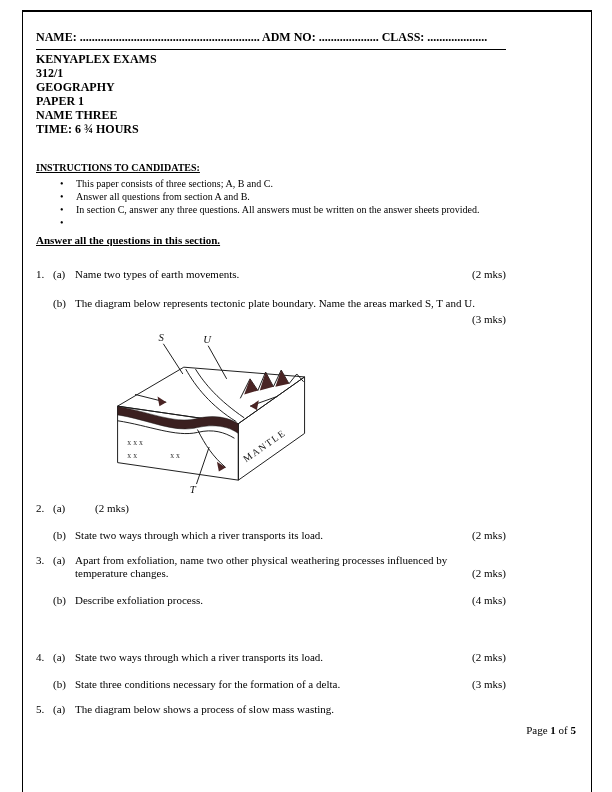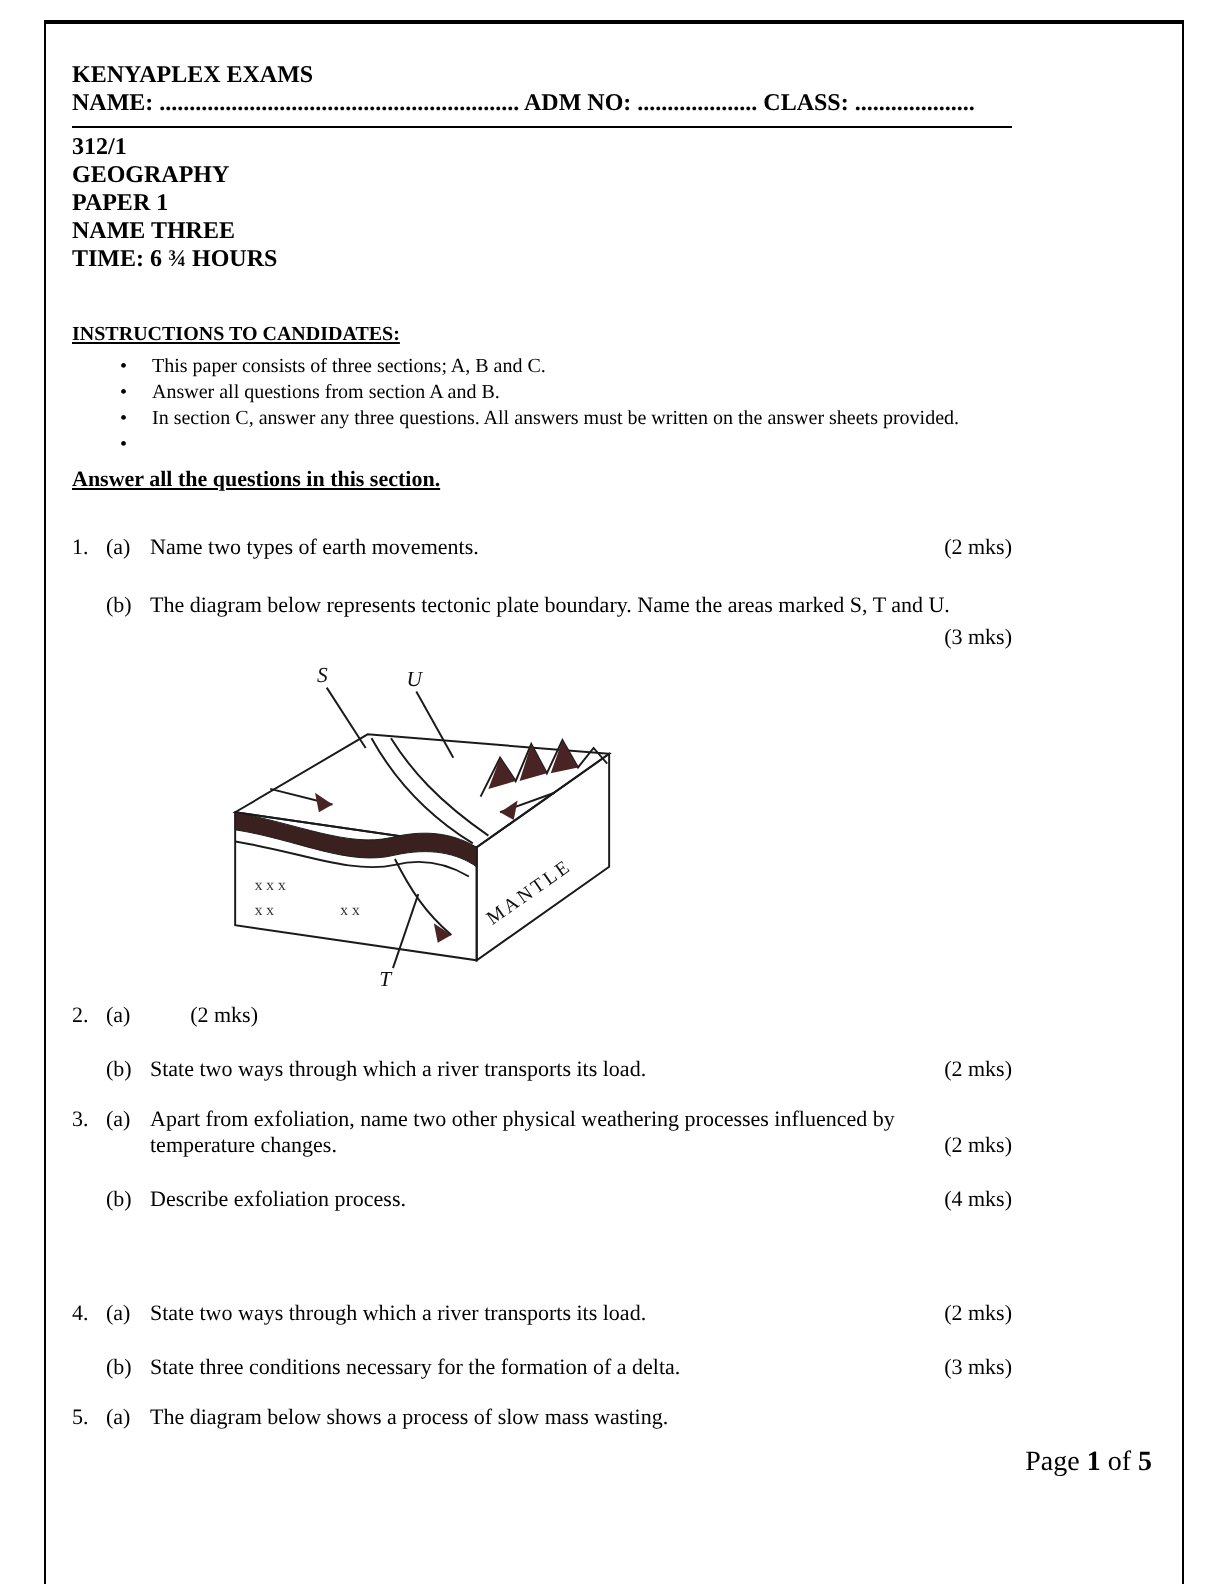--- a/index.html
+++ b/index.html
@@ -19,33 +19,33 @@
   .row { display:flex; width:470px; font-size:11px; line-height:13px; }
   .row.wide { width:540px; }
   .qnum  { width:17px; flex:none; }
   .qpart { width:22px; flex:none; }
   .qtext { flex:1; }
   .qtext.cont { padding-left:39px; }
   .qmarks { width:54px; flex:none; text-align:right; }
   .marksline { width:470px; text-align:right; font-size:11px; line-height:13px; margin-top:3px; }
   .diagram { margin:2px 0 0 66px; display:block; }.mt8{margin-top:8px}.mt12{margin-top:12px}.mt14{margin-top:14px}
   .mt16{margin-top:16px}.mt22{margin-top:22px}.mt44{margin-top:44px}
-  .footer { position:absolute; top:724px; right:36px; font-size:14px; white-space:pre; }
+  .footer { position:absolute; top:724px; right:36px; font-size:11px; white-space:pre; }
   .footer .b { font-weight:bold; }
 </style>
 </head>
 <body>
 
 <div class="page">
   <div class="frame"></div>
 
   <div class="content">
 
+    <div class="hdr name-line">NAME: ............................................................ ADM NO: .................... CLASS: ....................</div>
     <div class="hdr">KENYAPLEX EXAMS</div>
-    <div class="hdr name-line">NAME: ............................................................ ADM NO: .................... CLASS: ....................</div>
     <div class="hdr">312/1</div>
     <div class="hdr">GEOGRAPHY</div>
     <div class="hdr">PAPER 1</div>
     <div class="hdr">NAME THREE</div>
     <div class="hdr">TIME: 6 ¾ HOURS</div>
 
     <div class="instr-head">INSTRUCTIONS TO CANDIDATES:</div>
     <ul class="bullets">
       <li>
         <span class="dot">•</span>

